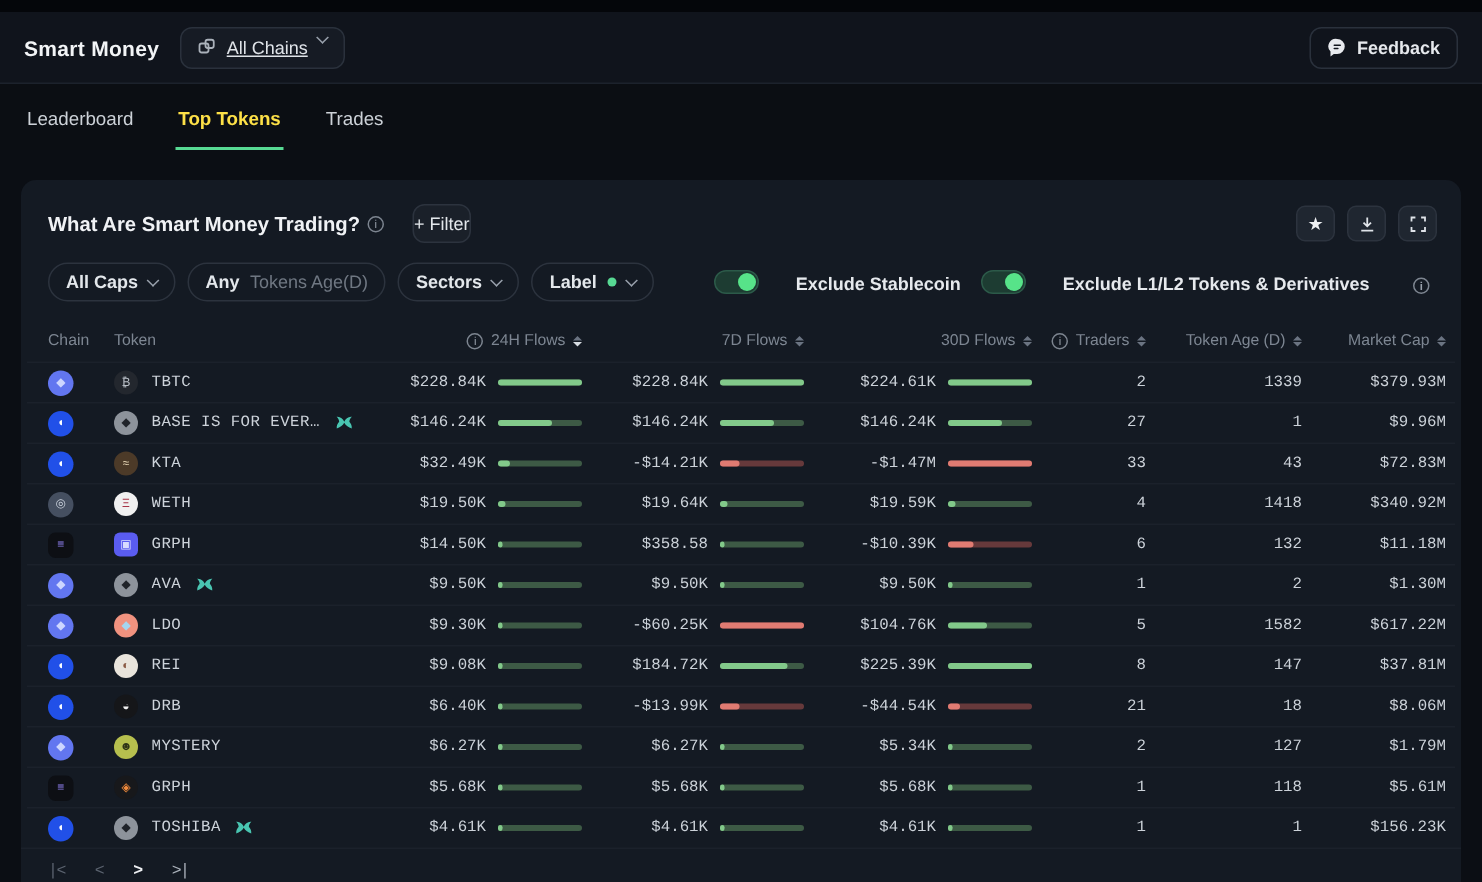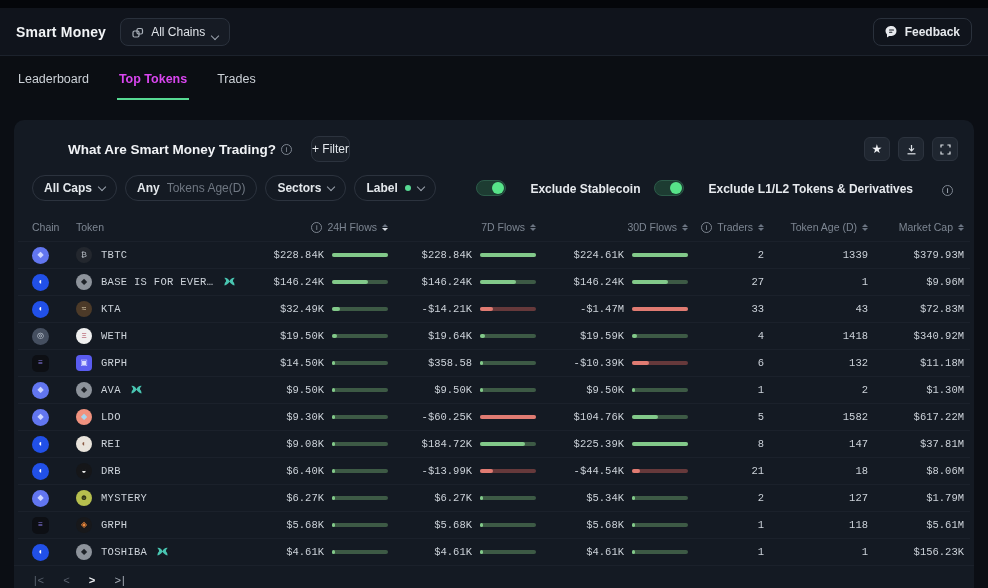--- a/index.html
+++ b/index.html
@@ -3,30 +3,30 @@
 <meta charset="utf-8">
 <style>
   * { margin:0; padding:0; box-sizing:border-box; }
   html,body { width:988px; height:588px; overflow:hidden; }
   body { background:#0b0e14; font-family:"Liberation Sans", sans-serif; color:#e8eaee; }
 
   
   .topstrip { height:8px; background:#04060a; }
   .topbar { height:48px; background:#10141c; display:flex; align-items:center; padding:0 16px; border-bottom:1px solid #1c222c; }
   .app-title { font-size:14px; font-weight:bold; color:#f2f4f6; letter-spacing:.2px; }
-  .chains-btn { margin-left:14px; display:flex; align-items:flex-end; gap:7px; background:#161b24; border:1px solid #2a313c; border-radius:8px; padding:6px 11px; font-size:12px; color:#dfe3e8; cursor:pointer; }
+  .chains-btn { margin-left:14px; display:flex; align-items:flex-start; gap:7px; background:#161b24; border:1px solid #2a313c; border-radius:8px; padding:6px 11px; font-size:12px; color:#dfe3e8; cursor:pointer;text-decoration:underline; }
   .spacer { flex:1; }
   .feedback-btn { display:flex; align-items:center; gap:7px; background:#10141c; border:1px solid #2a313c; border-radius:8px; padding:6px 11px; font-size:12px; color:#e6e9ed; font-weight:bold; cursor:pointer; }
   .tabsbar { height:44px; background:#0b0e13; display:flex; align-items:flex-end; gap:26px; padding:0 16px; }
   .tab { font-size:12.5px; color:#cdd2d8; padding:12px 2px 12px; cursor:pointer; border-bottom:2px solid transparent; }
-  .tab.active { color:#d946ef; font-weight:bold; border-bottom-color:#57d993; }
+  .tab.active { color:#fde047; font-weight:bold; border-bottom-color:#57d993; }
 
   
   .panel { margin:20px 14px 0; background:#141a23; border-radius:10px 10px 0 0; padding-bottom:2px; }
-  .panel-head { display:flex; align-items:center; padding:16px 16px 0 18px;margin-left:36px; }
+  .panel-head { display:flex; align-items:center; padding:16px 16px 0 18px; }
   .panel-title { font-size:13.5px; font-weight:bold; color:#f0f2f5; }
   .filter-btn { margin-left:14px; background:#1a2029; border:1px solid #2c333e; border-radius:8px; padding:5px 0; font-size:12px; color:#e3e7eb; cursor:pointer; }
   .tool-group { display:flex; gap:8px; }
   .tool-btn { width:26px; height:24px; background:#1f2630; border:1px solid #2c333e; border-radius:6px; display:flex; align-items:center; justify-content:center; color:#dfe3e8; cursor:pointer; }
   .star-glyph { font-size:12px; color:#eef0f3; line-height:1; }
 
   .filters-row { display:flex; align-items:center; padding:13px 16px 12px 18px; }
   .pill { display:flex; align-items:center; gap:7px; border:1px solid #2c333e; border-radius:14px; padding:5px 11px; font-size:12px; color:#e3e7eb; margin-right:8px; font-weight:bold; cursor:pointer; background:transparent; }
   .pill .muted { color:#6f7782; font-weight:normal; }
   .chev { width:6px; height:6px; border-right:1.6px solid #9aa2ad; border-bottom:1.6px solid #9aa2ad; transform:rotate(45deg); margin-top:-3px; }

